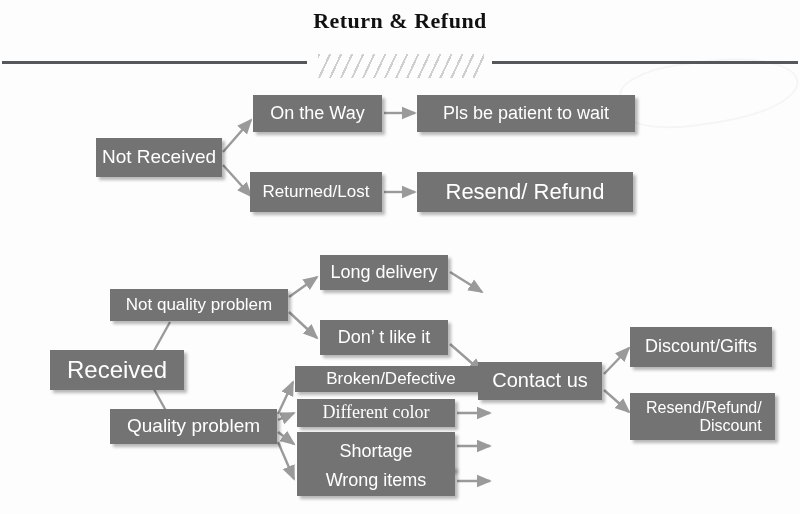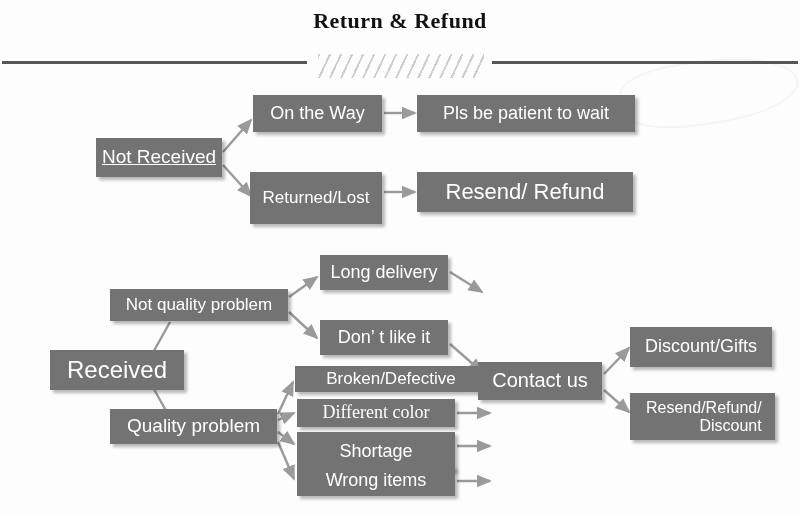--- a/index.html
+++ b/index.html
@@ -148,27 +148,27 @@
       <path d="M457,379 L477,379" marker-end="url(#ah)"></path>
       <path d="M457,413 L490,413" marker-end="url(#ah)"></path>
       <path d="M457,446 L490,446" marker-end="url(#ah)"></path>
       <path d="M457,481 L490,481" marker-end="url(#ah)"></path>
 
       <path d="M604,374 L629,348" marker-end="url(#ah)"></path>
       <path d="M604,390 L629,412" marker-end="url(#ah)"></path>
     </g>
   </svg>
 
-  <div class="node" style="left:96px; top:138px; width:126px; height:39px; font-size:19px;text-decoration:underline;">Not Received</div>
+  <div class="node" style="left:96px; top:138px; width:126px; height:39px; font-size:19px;">Not Received</div>
 
   <div class="node" style="left:253px; top:95px; width:129px; height:37px; font-size:18px;">On the Way</div>
 
   <div class="node" style="left:417px; top:95px; width:218px; height:37px; font-size:18px;">Pls be patient to wait</div>
 
-  <div class="node" style="left:250px; top:172px; width:132px; height:52px; font-size:17px;">Returned/Lost</div>
+  <div class="node" style="left:250px; top:172px; width:132px; height:40px; font-size:17px;">Returned/Lost</div>
 
   <div class="node" style="left:417px; top:172px; width:216px; height:40px; font-size:22px;">Resend/ Refund</div>
 
   <div class="node" style="left:14px; top:350px; width:134px; height:40px; font-size:24px;margin-left:36px;">Received</div>
 
   <div class="node" style="left:110px; top:289px; width:178px; height:32px; font-size:17px;">Not quality problem</div>
 
   <div class="node" style="left:110px; top:409px; width:167px; height:35px; font-size:19px;">Quality problem</div>
 
   <div class="node" style="left:320px; top:255px; width:128px; height:35px; font-size:18px;">Long delivery</div>

